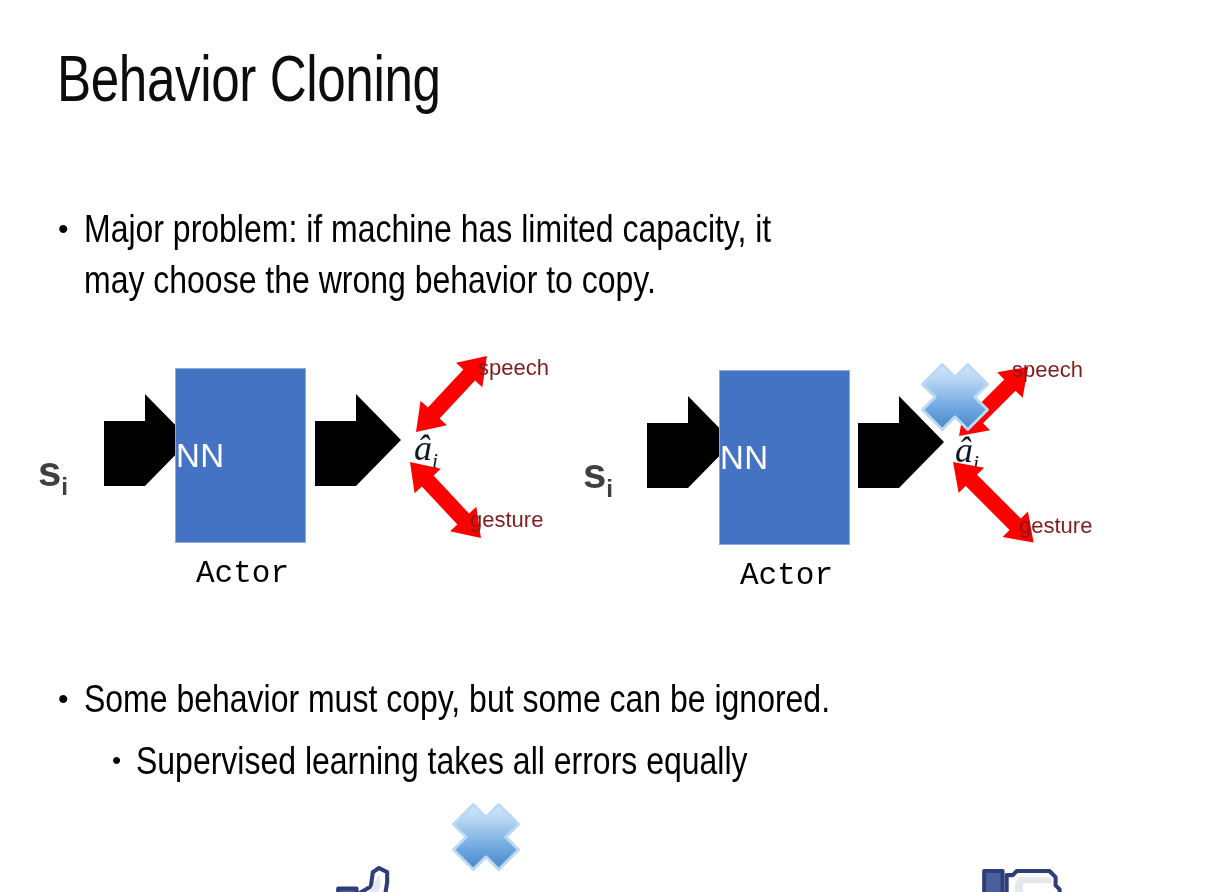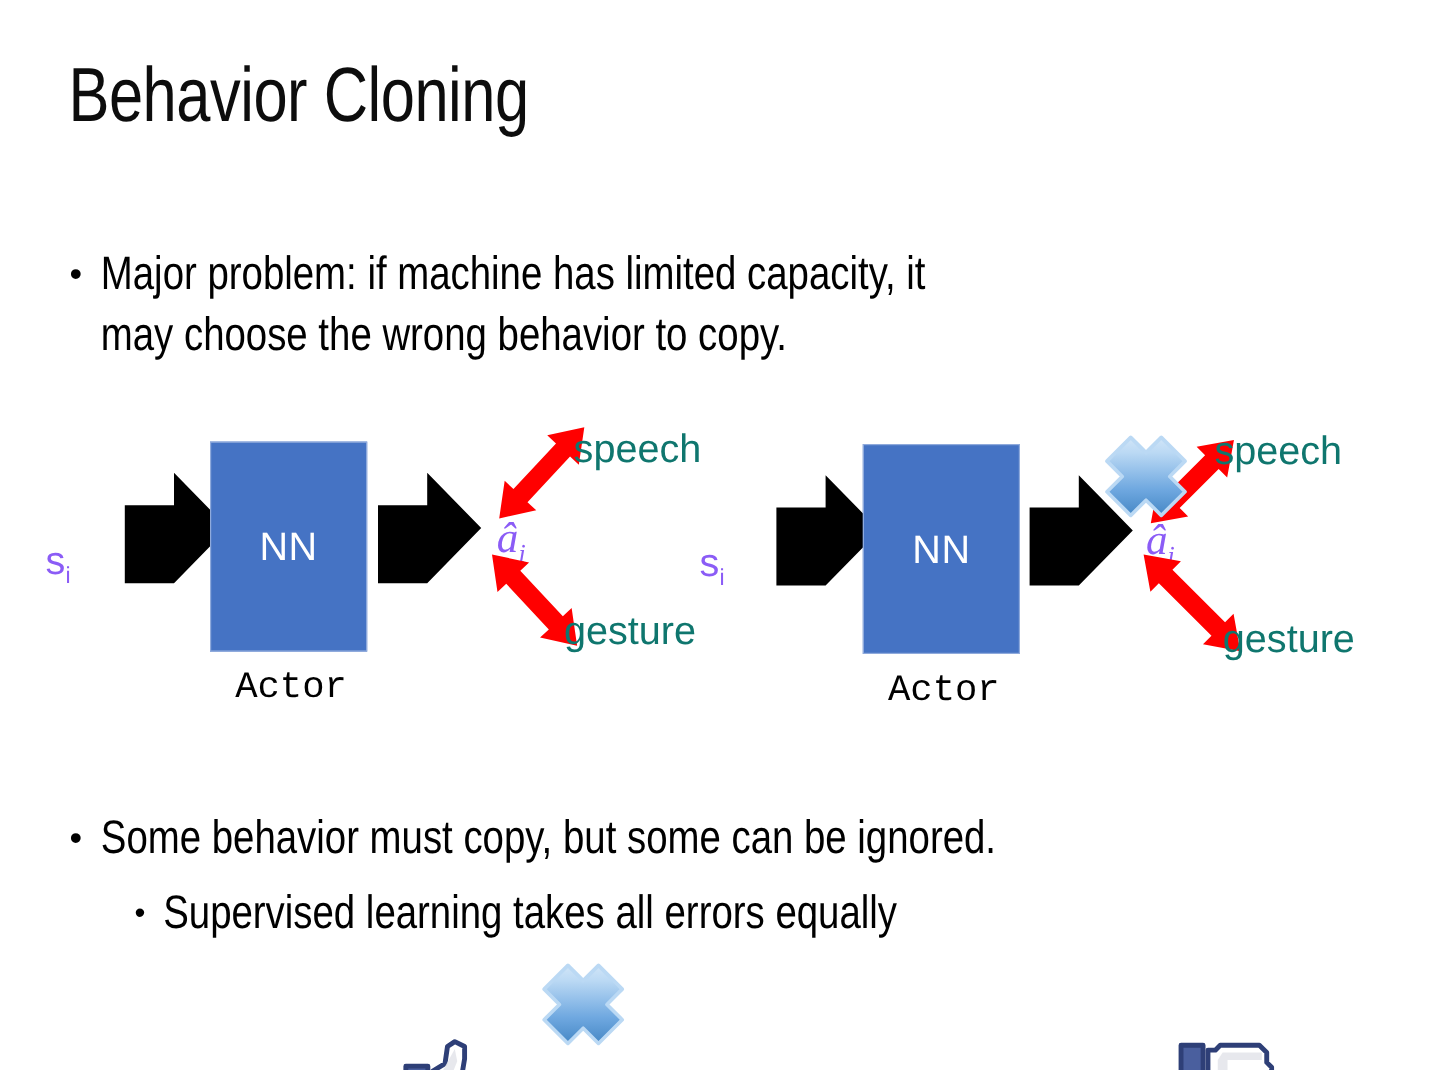--- a/index.html
+++ b/index.html
@@ -51,39 +51,39 @@
 
   
   .diagram{position:absolute;top:340px;height:300px;}
   #diagram-1{left:10px;width:620px;}
   #diagram-2{left:555px;width:640px;}
 
   .nn-box{
     position:absolute;
     background:#4573C4;border:1px solid #8FAADC;
     box-sizing:border-box;
-    display:flex;align-items:center;justify-content:center;
+    display:flex;align-items:center;
   }
   .nn-box .nn-label{
     color:#ffffff;font-size:33px;font-weight:400;letter-spacing:0.5px;
   }
   .actor-label{
     position:absolute;font-size:31px;color:#000;white-space:nowrap;font-family:Liberation Mono, monospace;
   }
   .s-label{
-    position:absolute;font-size:33px;color:#8b5cf6;white-space:nowrap;
+    position:absolute;font-size:42px;color:#404040;white-space:nowrap;font-weight:bold;
   }
   .s-label sub{font-size:0.58em;}
   .a-label{
-    position:absolute;font-size:36px;color:#8b5cf6;white-space:nowrap;
+    position:absolute;font-size:36px;color:#0f172a;white-space:nowrap;
     font-family:"Liberation Serif","DejaVu Serif",serif;font-style:italic;
   }
   .a-label sub{font-size:0.6em;}
   .out-label{
-    position:absolute;font-size:33px;color:#0f766e;white-space:nowrap;
+    position:absolute;font-size:22px;color:#7f1d1d;white-space:nowrap;
   }
 
   svg.layer{position:absolute;left:0;top:0;overflow:visible;}
 </style>
 </head>
 <body>
 
 <div class="slide">
 
   <div class="title">Behavior Cloning</div>

